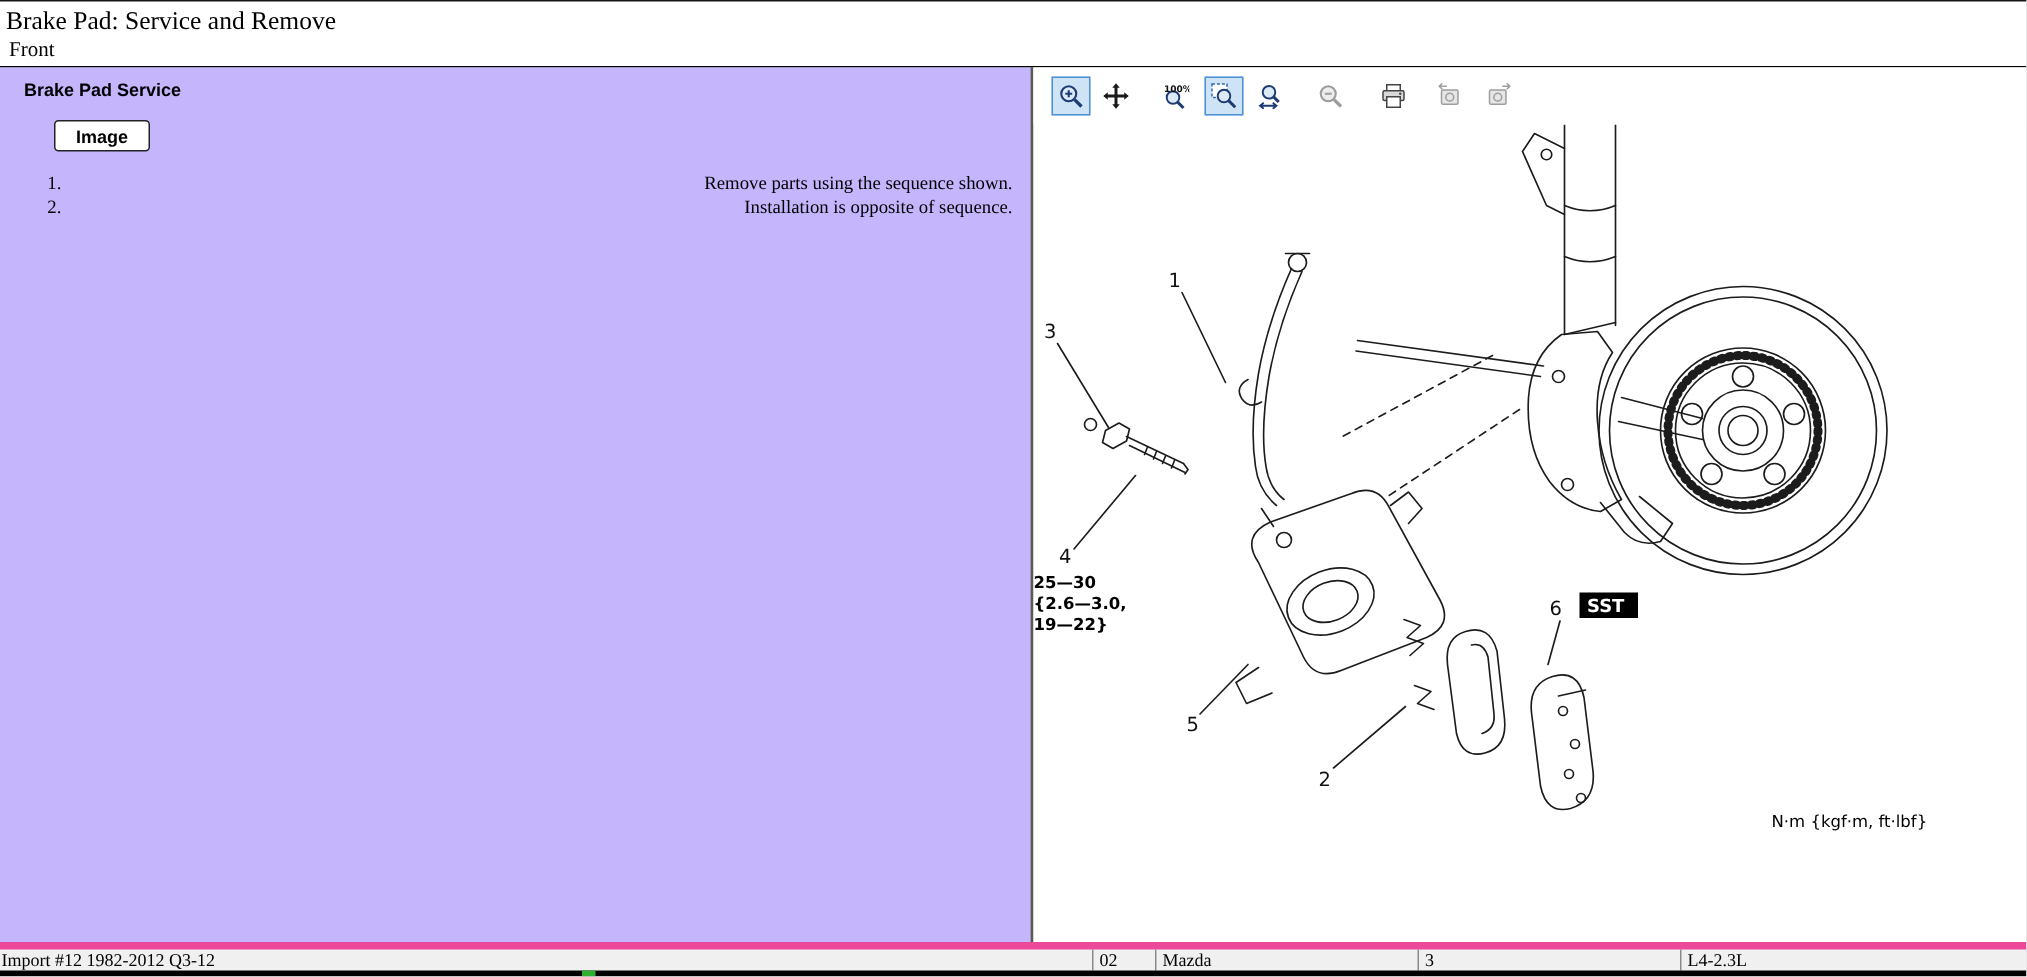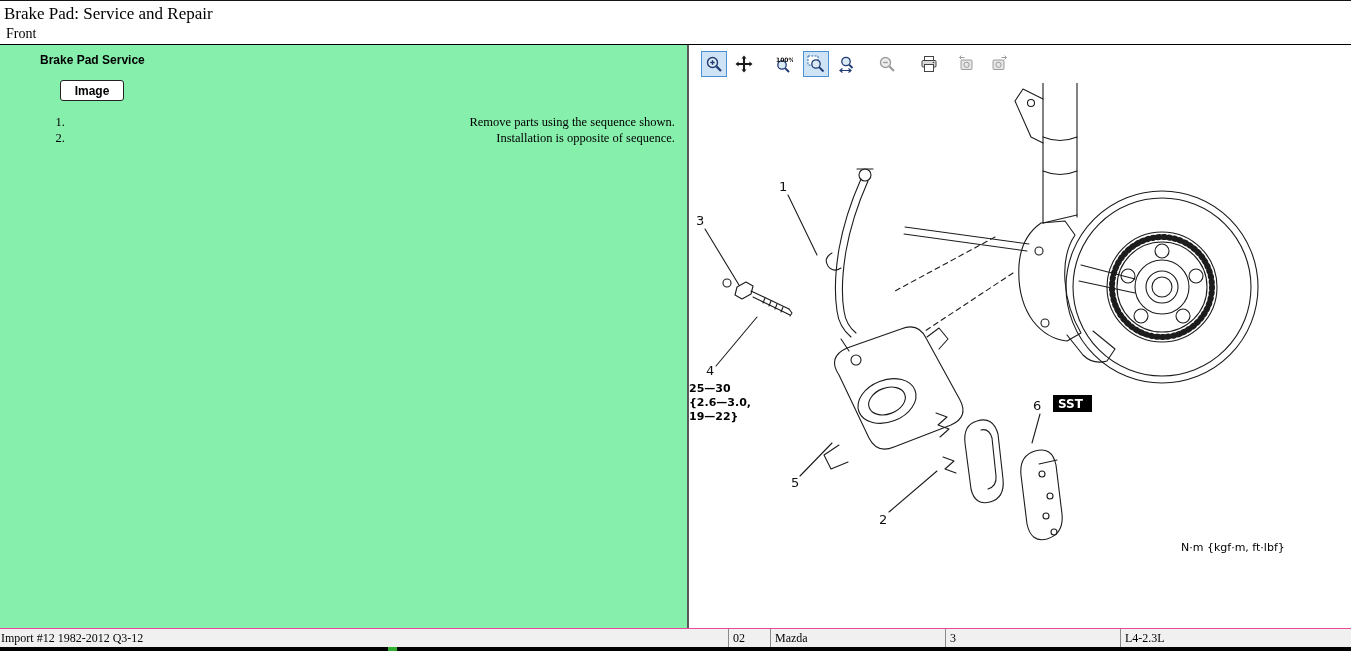--- a/index.html
+++ b/index.html
@@ -9,21 +9,21 @@
     border-top:1px solid #151515;
     display:flex; flex-direction:column; overflow:hidden;
     font-family:"Liberation Serif", serif; color:#000;
   }
   
   .app-header { height:44px; border-bottom:1px solid #000; padding:3px 0 0 4px; flex:0 0 auto; }
   .page-title { margin:0; font-size:17px; font-weight:normal; line-height:20px; }
   .page-subtitle { font-size:14px; margin-top:2px; padding-left:2px; }
   
   .main { flex:1 1 auto; display:flex; min-height:0; }
-  .left-pane { width:687px; flex:0 0 687px; padding:8px 12px 0 40px; overflow:hidden; background:#86efac; }
+  .left-pane { width:687px; flex:0 0 687px; padding:8px 12px 0 16px; overflow:hidden; background:#c4b5fd; }
   .section-heading { margin:0; font:bold 12px "Liberation Sans", sans-serif; }
   .image-btn {
     display:block; margin-top:13px; min-width:64px; height:21px; padding:0 10px;
     border:1px solid #222; border-radius:3px; background:#fff;
     font:bold 12px "Liberation Sans", sans-serif; cursor:pointer;margin-left:20px;
   }
   .steps { margin:14px 0 0; padding-left:28px; font-size:12.5px; line-height:15.5px;text-align:right; }
   .steps li { padding-left:2px; }
   .splitter { width:2px; flex:0 0 2px; background:#595959; cursor:col-resize; }
   .right-pane { flex:1 1 auto; display:flex; flex-direction:column; min-width:0; background:#fff; }
@@ -32,40 +32,40 @@
   .tb-btn {
     width:26px; height:26px; padding:0; display:flex; align-items:center; justify-content:center;
     background:transparent; border:1px solid transparent; cursor:pointer;
   }
   .tb-btn.active { background:#cfe3f6; border-color:#4a90d2; }
   .tb-btn.disabled { cursor:default; }
   .canvas { flex:1 1 auto; position:relative; overflow:hidden; }
   .diagram { display:block; }
   
   .statusbar {
-    height:19px; flex:0 0 19px; border-top:1px solid #ec4899; background:#f0f0f0;
+    height:19px; flex:0 0 19px; border-top:5px solid #ec4899; background:#f0f0f0;
     display:flex; align-items:stretch; font-size:12px;
   }
   .sb-cell { display:flex; align-items:center; padding:0 4px; white-space:nowrap; overflow:hidden; }
   .sb-0 { width:728px; padding-left:1px; }
   .sb-1 { width:42px;  border-left:1px solid #8a8a8a; }
   .sb-2 { width:175px; border-left:1px solid #8a8a8a; }
   .sb-3 { width:175px; border-left:1px solid #8a8a8a; }
   .sb-4 { flex:1;      border-left:1px solid #8a8a8a; }
   
   .bottom-strip { height:4px; flex:0 0 4px; background:#000; position:relative; }
   .green-indicator { position:absolute; left:388px; top:0; width:9px; height:4px; background:#2fae2f; }
 </style>
 </head>
 <body>
 
 <div class="screen">
 
   <header class="app-header">
-    <h1 class="page-title">Brake Pad:  Service and Repair</h1>
+    <h1 class="page-title">Brake Pad:  Service and Remove</h1>
     <div class="page-subtitle">Front</div>
   </header>
 
   <div class="main">
 
     <section class="left-pane">
       <h2 class="section-heading">Brake Pad Service</h2>
       <button class="image-btn">Image</button>
       <ol class="steps">
         <li>Remove parts using the sequence shown.</li>

